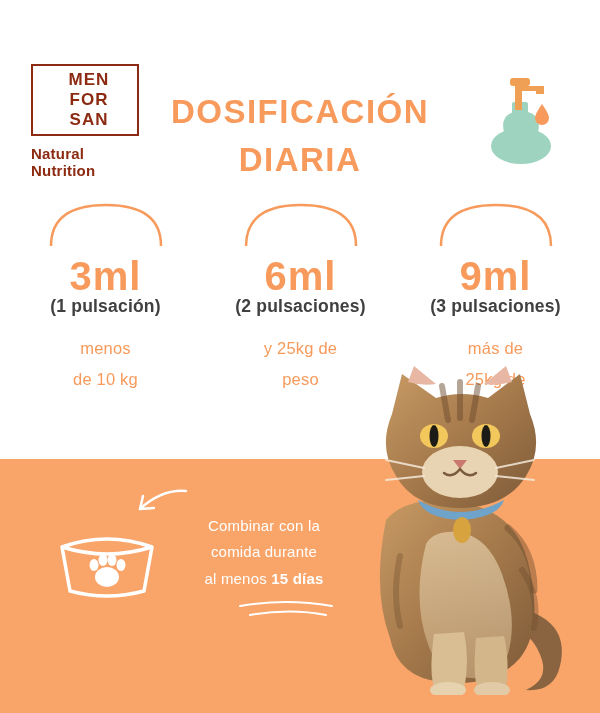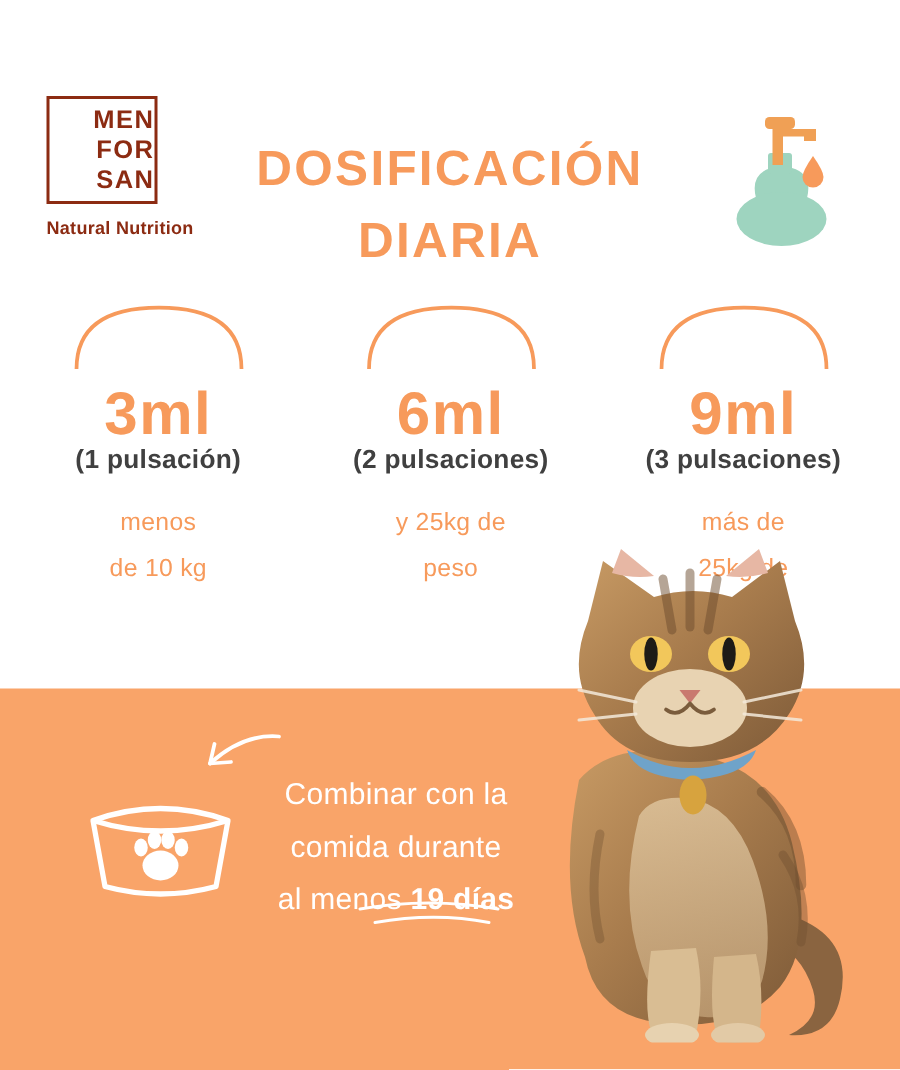--- a/index.html
+++ b/index.html
@@ -20,44 +20,44 @@
     height: 713px;
     background: #ffffff;
     overflow: hidden;
   }
 
   
   .logo-box {
     position: absolute;
     left: 31px;
     top: 64px;
-    width: 74px;
+    width: 108px;
     height: 72px;
     border: 2px solid #8c2b12;
     box-sizing: border-box;
     display: flex;
     flex-direction: column;
     justify-content: center;
-    align-items: flex-end;
+    align-items: center;
     padding-left: 8px;
   }
   .logo-line {
     color: #8c2b12;
     font-weight: bold;
     font-size: 17px;
     letter-spacing: 1px;
     line-height: 1.18;
   }
   .logo-tagline {
     position: absolute;
     left: 31px;
     top: 145px;
     width: 110px;
     color: #8c2b12;
-    font-size: 12px;
+    font-size: 15px;
     font-weight: bold;
     letter-spacing: 0.2px;
   }
 
   
   .title {
     position: absolute;
     left: 140px;
     top: 76px;
     width: 320px;
@@ -156,21 +156,21 @@
   }
 
   
   .combine {
     position: absolute;
     left: 166px;
     top: 513px;
     width: 196px;
     text-align: center;
     color: #ffffff;
-    font-size: 20px;
+    font-size: 15px;
     line-height: 1.75;
     letter-spacing: 0.2px;
   }
   .combine b { font-weight: bold; }
 
   .underline-swoosh {
     position: absolute;
     left: 236px;
     top: 600px;
     width: 100px;
@@ -284,21 +284,21 @@
     <svg width="62" height="36" viewBox="0 0 62 36">
       <path d="M58 4 Q34 2 12 22" fill="none" stroke="#ffffff" stroke-width="2.5" stroke-linecap="round"></path>
       <path d="M12 22 l14 -1 M12 22 l3 -13" fill="none" stroke="#ffffff" stroke-width="2.5" stroke-linecap="round"></path>
     </svg>
   </div>
 
   <div class="combine">
     <div>Combinar con la</div>
     <div>comida durante</div>
     <div>
-      <span>al menos </span><b>19 días</b>
+      <span>al menos </span><b>15 días</b>
     </div>
   </div>
 
   <div class="underline-swoosh">
     <svg width="100" height="22" viewBox="0 0 100 22">
       <path d="M4 6 Q50 -2 96 6" fill="none" stroke="#ffffff" stroke-width="2" stroke-linecap="round"></path>
       <path d="M14 15 Q54 8 90 15" fill="none" stroke="#ffffff" stroke-width="2" stroke-linecap="round"></path>
     </svg>
   </div>
 

